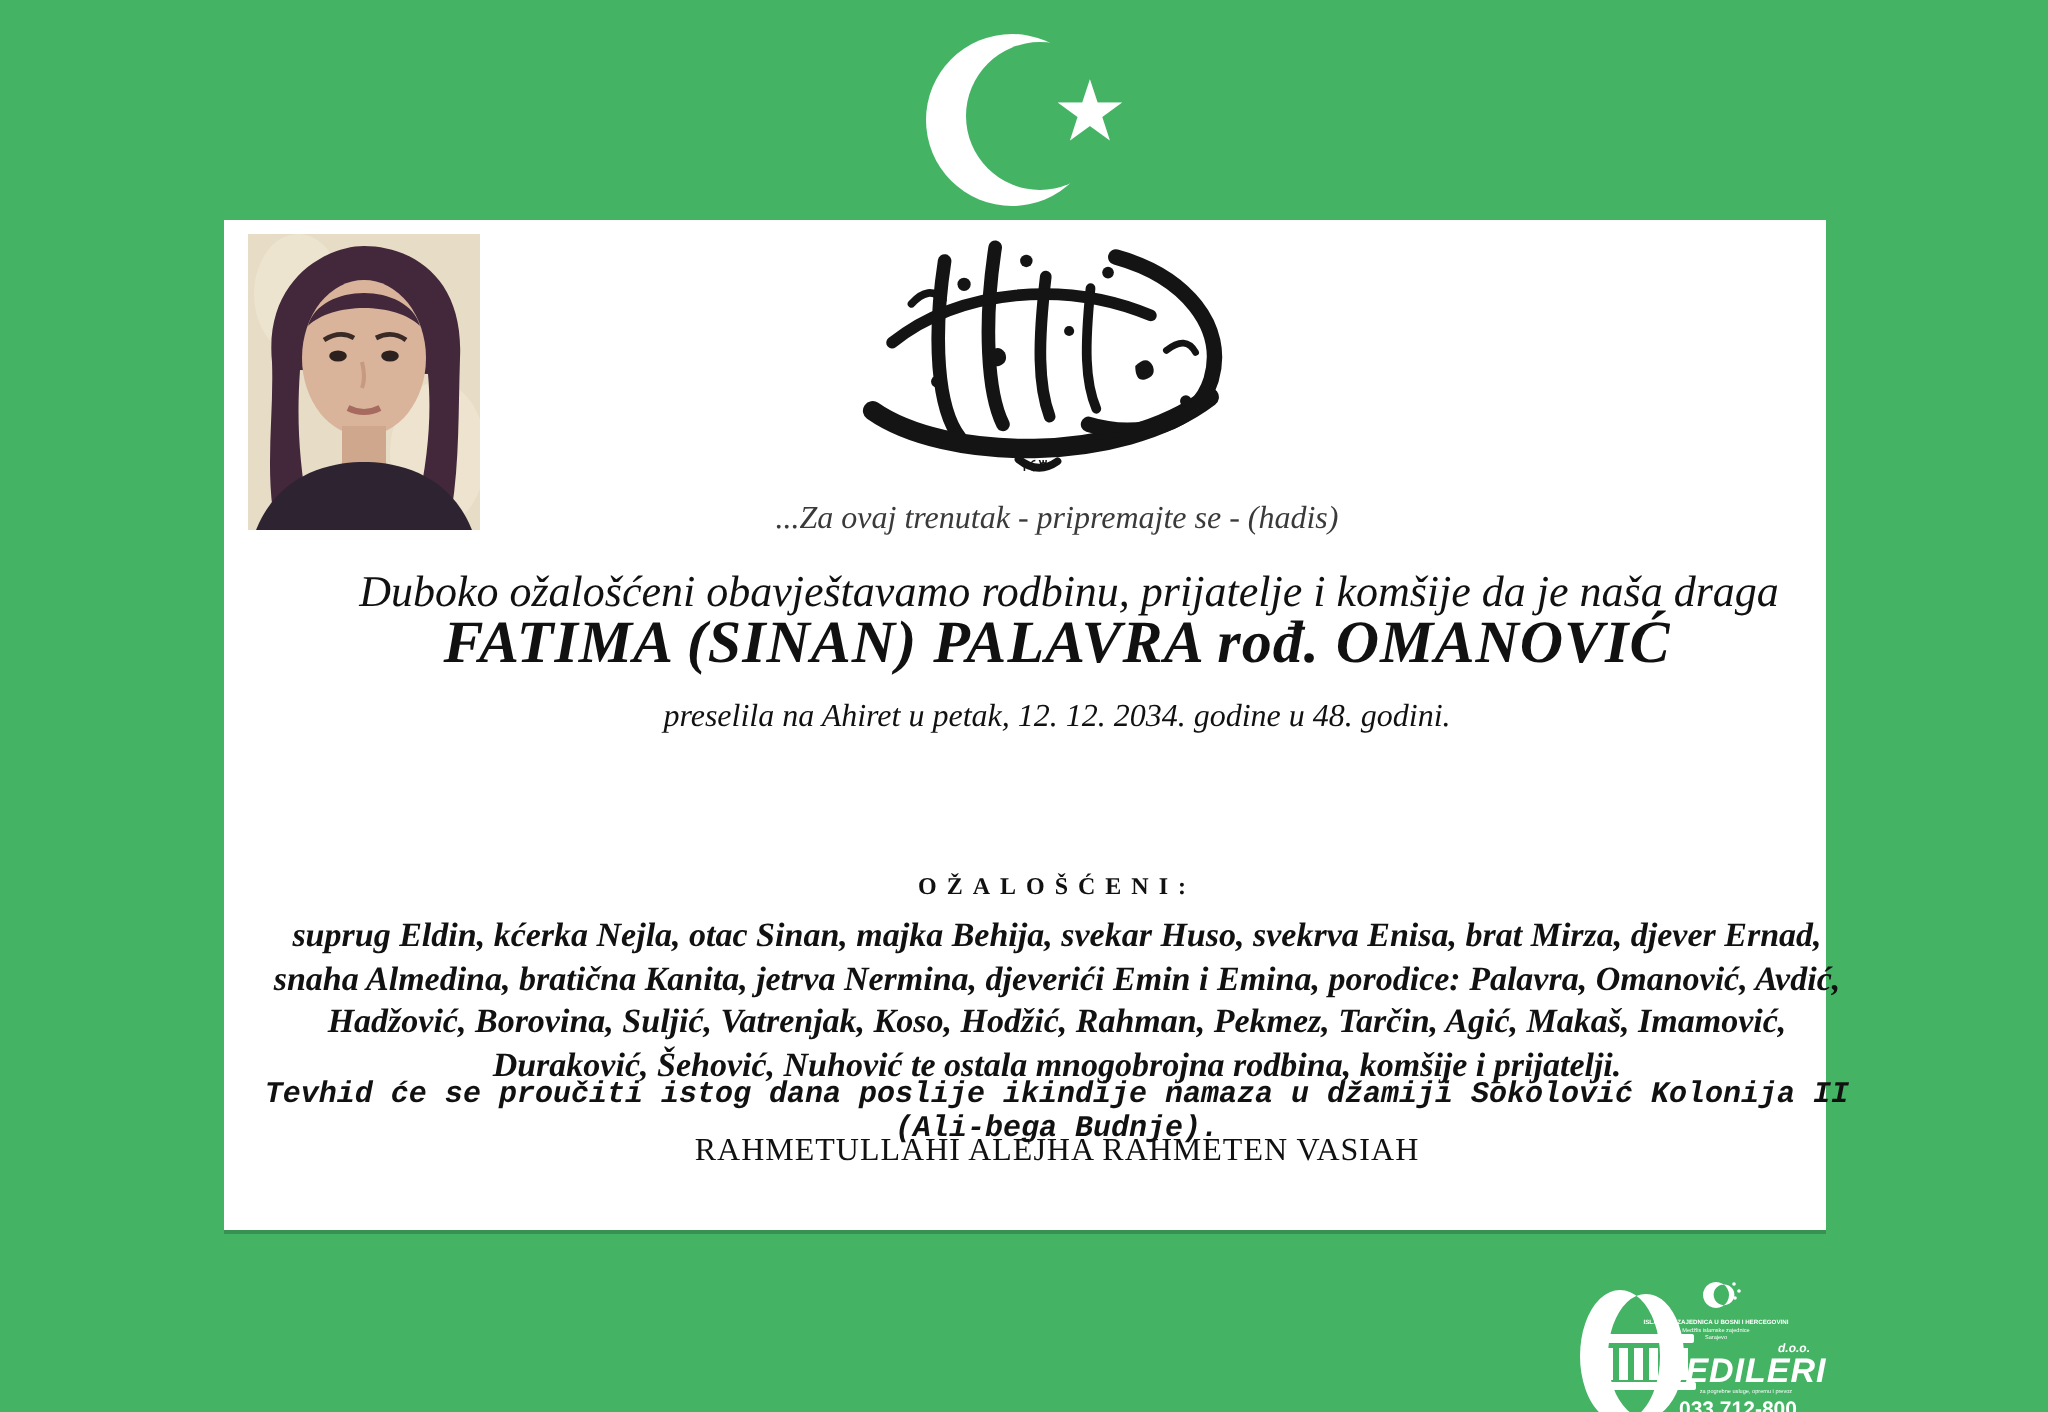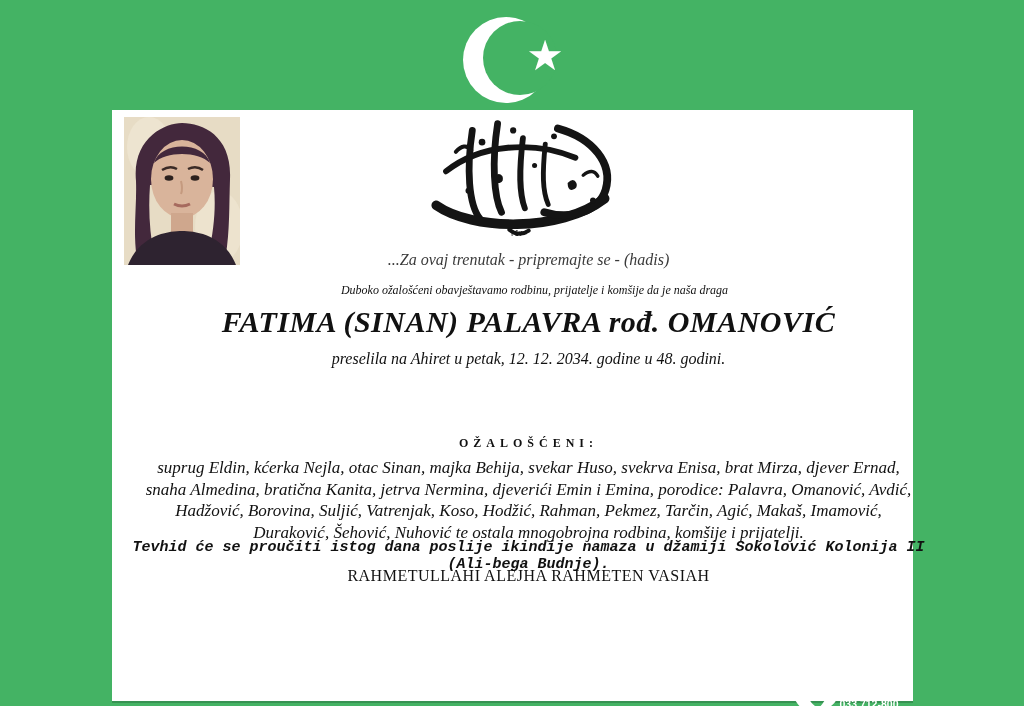--- a/index.html
+++ b/index.html
@@ -7,33 +7,33 @@
   body { font-family:"Liberation Serif", serif; }
   .page { position:relative; width:1024px; height:706px; background:#44b364; overflow:hidden; }
 
   
   .crescent-wrap { position:absolute; left:455px; top:10px; width:130px; height:100px; }
   .crescent-outer { position:absolute; left:8px; top:7px; width:86px; height:86px; border-radius:50%; background:#ffffff; }
   .crescent-cut   { position:absolute; left:28px; top:11px; width:74px; height:74px; border-radius:50%; background:#44b364; }
   .star { position:absolute; left:66px; top:22px; width:48px; height:48px; color:#ffffff; font-size:42px; line-height:48px; text-align:center; font-family:"DejaVu Sans", sans-serif; }
 
   
-  .card { position:absolute; left:112px; top:110px; width:801px; height:591px; background:#ffffff; box-shadow:0 2px 0 rgba(0,0,0,.18); }
+  .card { position:absolute; left:112px; top:110px; width:801px; height:505px; background:#ffffff; box-shadow:0 2px 0 rgba(0,0,0,.18); }
 
   .photo { position:absolute; left:12px; top:7px; width:116px; height:148px; }
   .calligraphy { position:absolute; left:300px; top:4px; width:214px; height:138px; }
 
   .center-line { position:absolute; left:16px; width:100%; text-align:center; color:#111; }
   .hadis   { top:141px; font-style:italic; font-size:16px; color:#3a3a3a; }
-  .intro   { top:173px; font-style:italic; font-size:12px;padding-left:12px; }
+  .intro   { top:173px; font-style:italic; font-size:22px;padding-left:12px; }
   .name    { top:195px; font-style:italic; font-weight:bold; font-size:30px; letter-spacing:.5px; }
   .dinfo   { top:240px; font-style:italic; font-size:16px; }
   .funeral { top:269px; font-style:italic; font-weight:bold; font-size:16px; line-height:23px; padding:0 8px; }
   .mhead   { top:326px; font-weight:bold; font-size:12px; letter-spacing:5px; }
-  .mlist   { top:347px; font-style:italic; font-size:17px; line-height:21.5px; padding:0 8px; }
+  .mlist   { top:347px; font-style:italic; font-size:17px; line-height:21.5px; padding:0 8px;font-weight:bold; }
   .tevhid  { top:429px; font-style:italic; font-weight:bold; font-size:15px;font-family:Liberation Mono, monospace; }
   .closing { top:457px; font-size:16px; letter-spacing:.5px; }
 
   
   .logo { position:absolute; left:788px; top:638px; width:132px; height:80px; }
   .logo svg { width:132px; height:80px; }
   .logo text { fill:#ffffff; font-family:"Liberation Sans", sans-serif; }
 </style>
 </head>
 <body>

